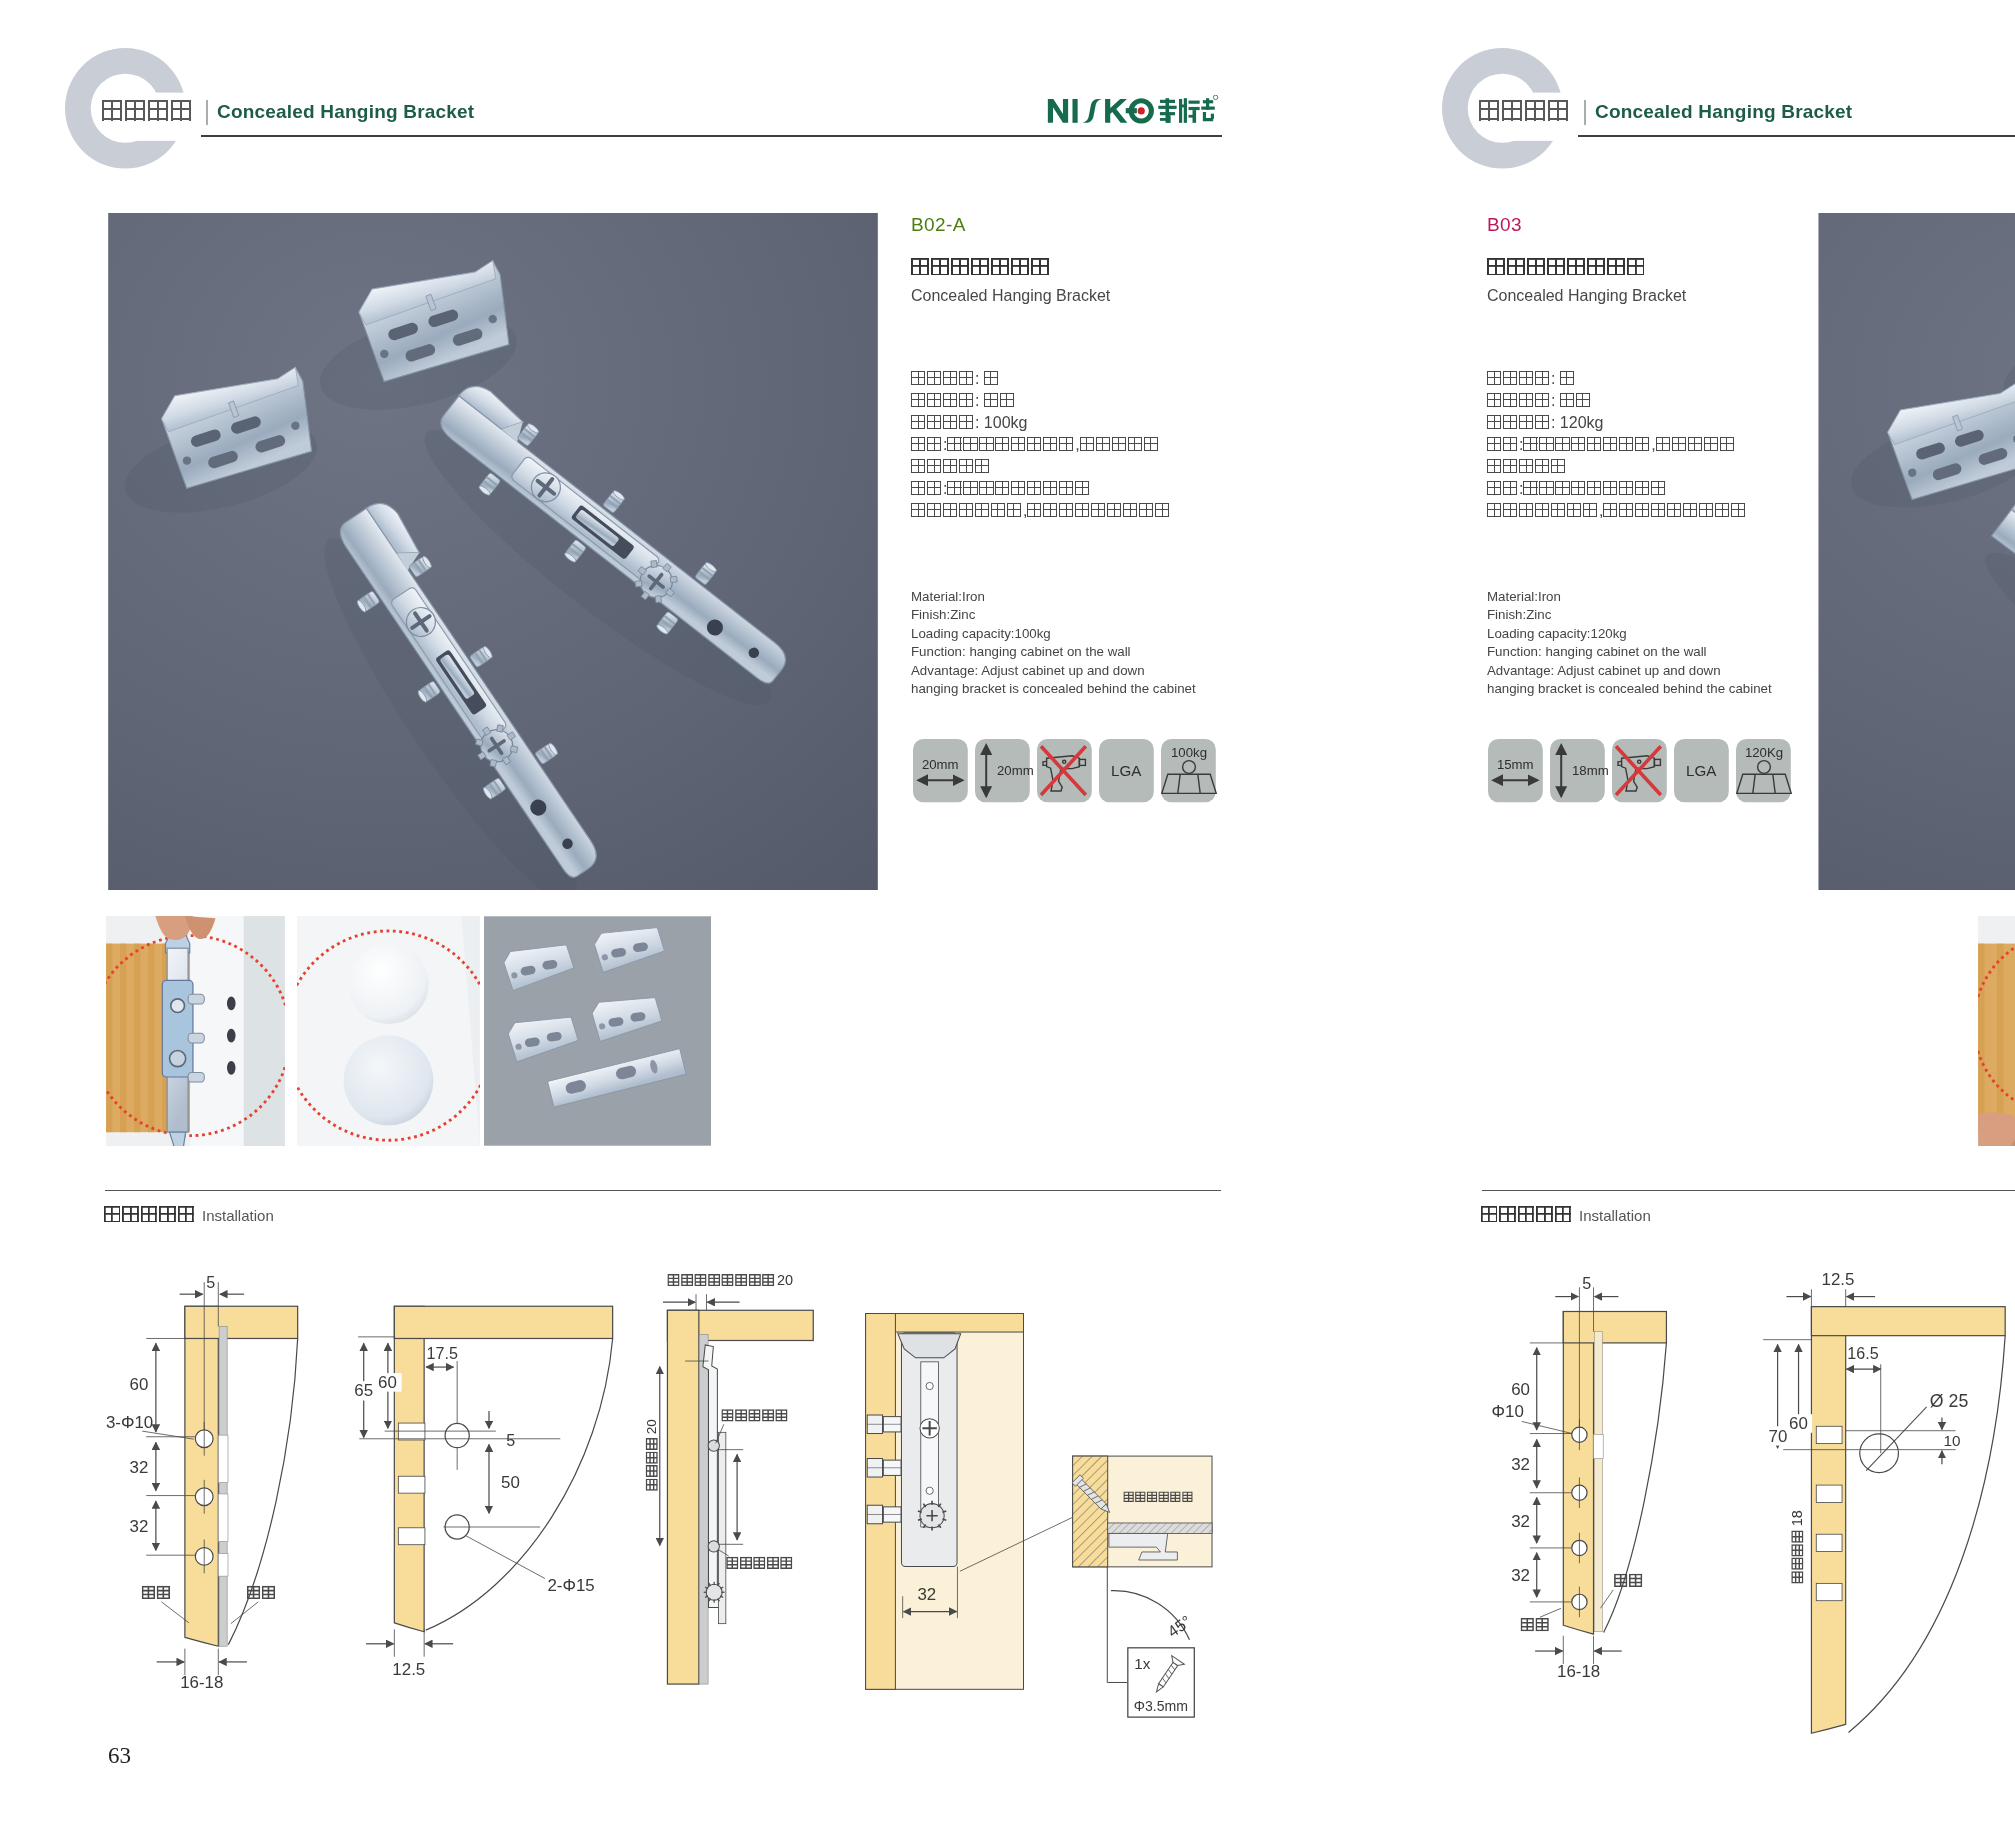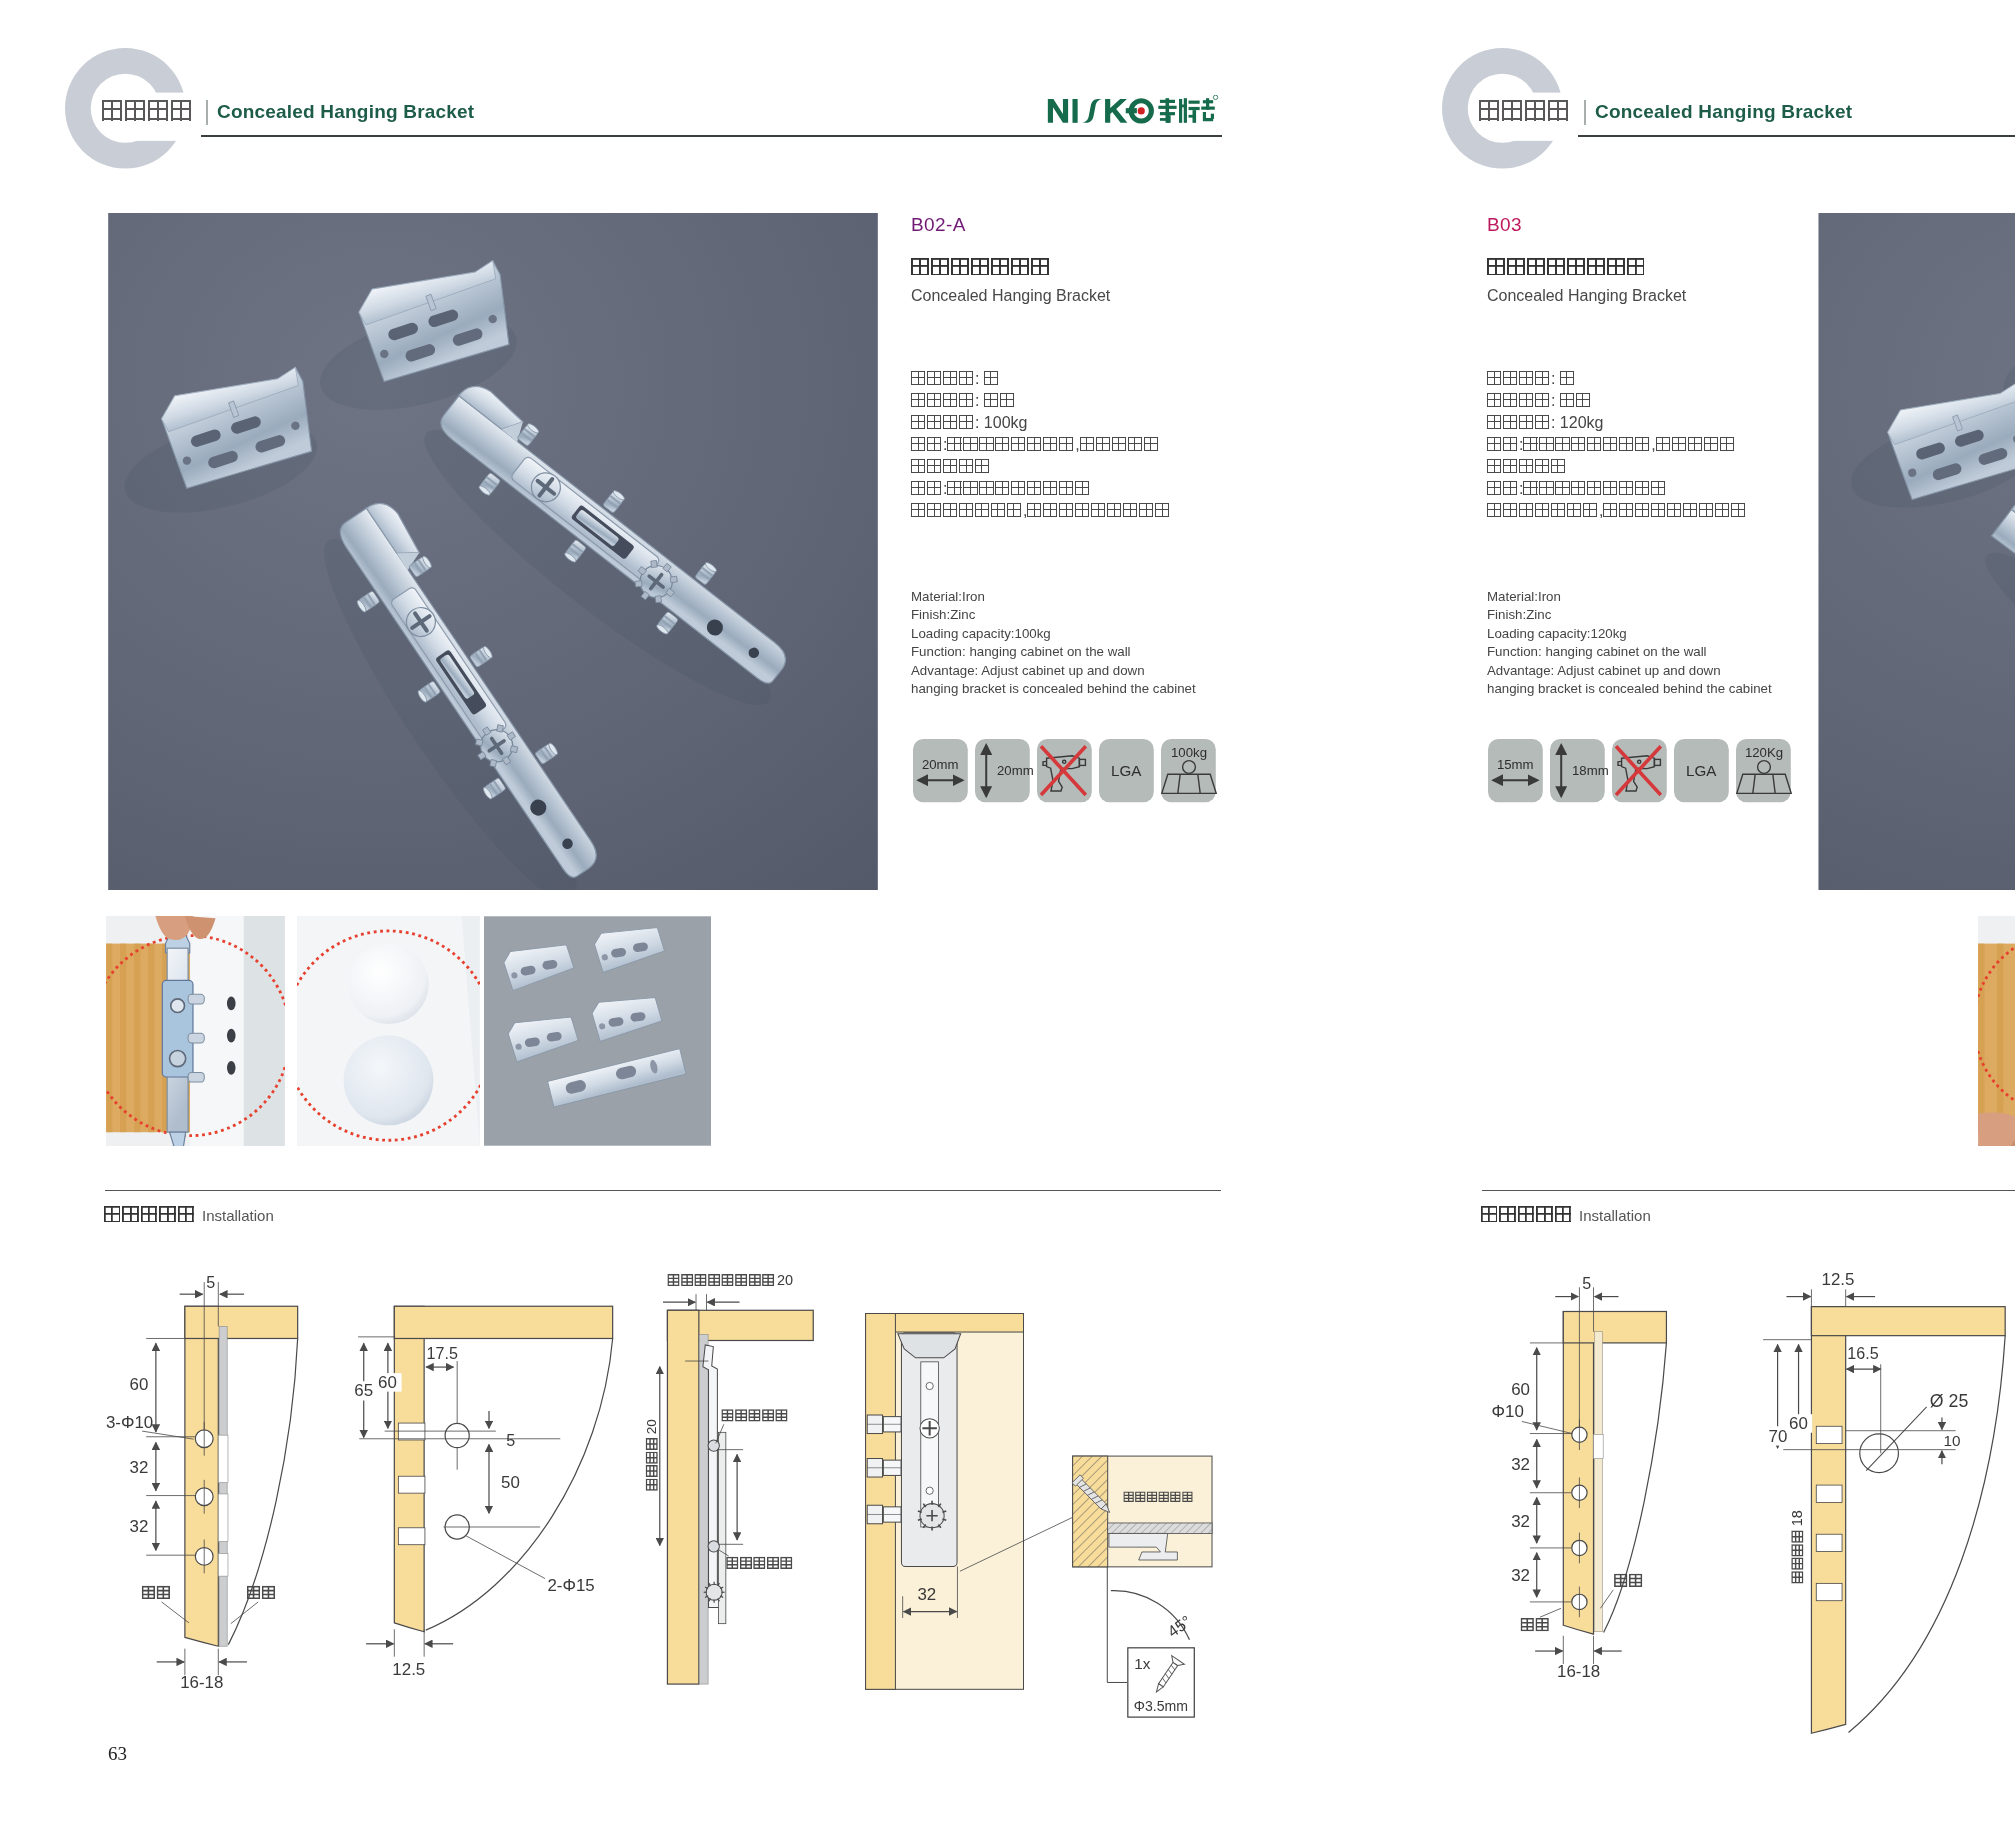--- a/index.html
+++ b/index.html
@@ -409,21 +409,21 @@
         <g>
           <rect x="263" y="46" width="34" height="44" rx="6" fill="url(#steel)" stroke="#7e8ea0" stroke-width="2"></rect>
           <rect x="263" y="58" width="34" height="5" fill="#93a2b3"></rect>
           <rect x="263" y="70" width="34" height="5" fill="#93a2b3"></rect>
           <ellipse cx="280" cy="90" rx="17" ry="6" fill="#dfe7ef" stroke="#8494a6" stroke-width="2"></ellipse>
         </g>
       </g>
     </g>
 </svg>
 
-<div class="abs" style="left:911px;top:214px;font-size:19px;color:#701a75;letter-spacing:0.4px">B02-A</div>
+<div class="abs" style="left:911px;top:214px;font-size:19px;color:#4d7c0f;letter-spacing:0.4px">B02-A</div>
 
 <div class="abs" style="left:911px;top:256px;font-size:20px;color:#333"><span class="hzb"></span><span class="hzb"></span><span class="hzb"></span><span class="hzb"></span><span class="hzb"></span><span class="hzb"></span><span class="hzb"></span></div>
 
 <div class="abs" style="left:911px;top:287px;font-size:16px;color:#484848">Concealed Hanging Bracket</div>
 
 <div class="abs" style="left:911px;top:368px;font-size:16px;color:#454545;line-height:22px;width:314px">
 <span class="hz"></span><span class="hz"></span><span class="hz"></span><span class="hz"></span>: <span class="hz"></span><br>
 <span class="hz"></span><span class="hz"></span><span class="hz"></span><span class="hz"></span>: <span class="hz"></span><span class="hz"></span><br>
 <span class="hz"></span><span class="hz"></span><span class="hz"></span><span class="hz"></span>: 100kg<br>
 <span class="hz"></span><span class="hz"></span>:<span class="hz"></span><span class="hz"></span><span class="hz"></span><span class="hz"></span><span class="hz"></span><span class="hz"></span><span class="hz"></span><span class="hz"></span>,<span class="hz"></span><span class="hz"></span><span class="hz"></span><span class="hz"></span><span class="hz"></span><br>
@@ -1081,14 +1081,14 @@
 </svg>
 
 <div class="abs" style="left:105px;top:1190px;width:1116px;height:1.2px;background:#555"></div>
 
 <div class="abs" style="left:104px;top:1204px;font-size:18.5px;font-weight:bold;color:#333"><span class="hzb"></span><span class="hzb"></span><span class="hzb"></span><span class="hzb"></span><span class="hzb"></span><span style="font-weight:normal;font-size:15px;color:#555;margin-left:5.6px;letter-spacing:0px">Installation</span></div>
 
 <div class="abs" style="left:1482px;top:1190px;width:1116px;height:1.2px;background:#555"></div>
 
 <div class="abs" style="left:1481px;top:1204px;font-size:18.5px;font-weight:bold;color:#333"><span class="hzb"></span><span class="hzb"></span><span class="hzb"></span><span class="hzb"></span><span class="hzb"></span><span style="font-weight:normal;font-size:15px;color:#555;margin-left:5.6px;letter-spacing:0px">Installation</span></div>
 
-<div class="abs" style="left:108px;top:1743px;font-family:'Liberation Serif',serif;font-size:19px;color:#222">63</div>
+<div class="abs" style="left:108px;top:1743px;font-family:'Liberation Serif',serif;font-size:23px;color:#222">63</div>
 
 
 </body></html>

